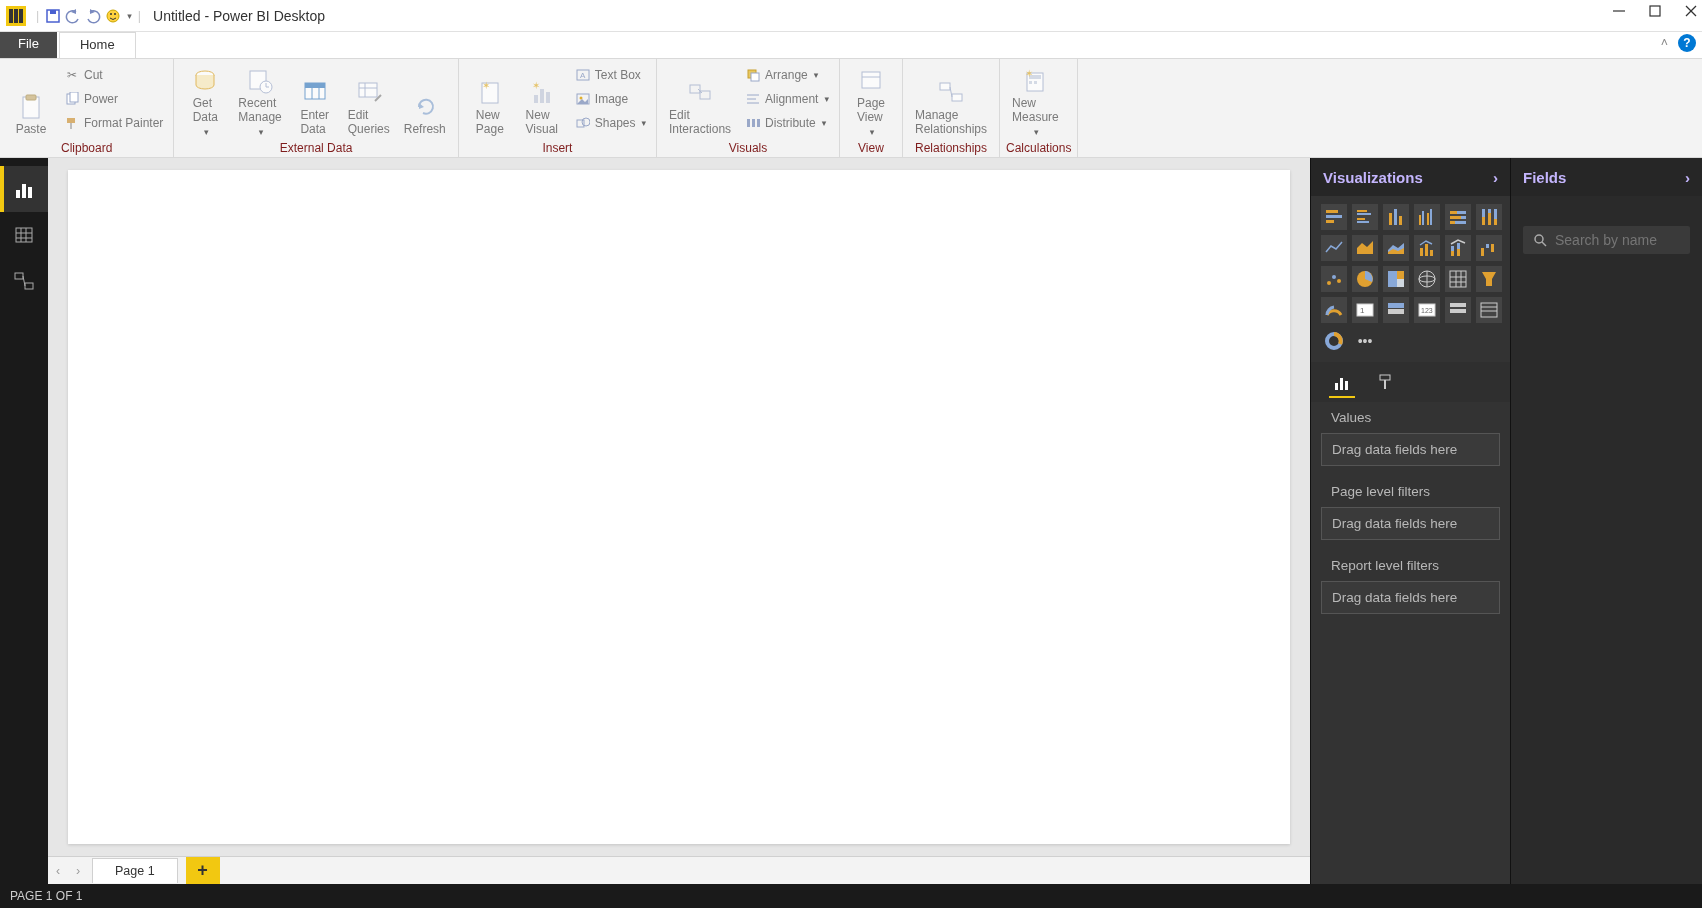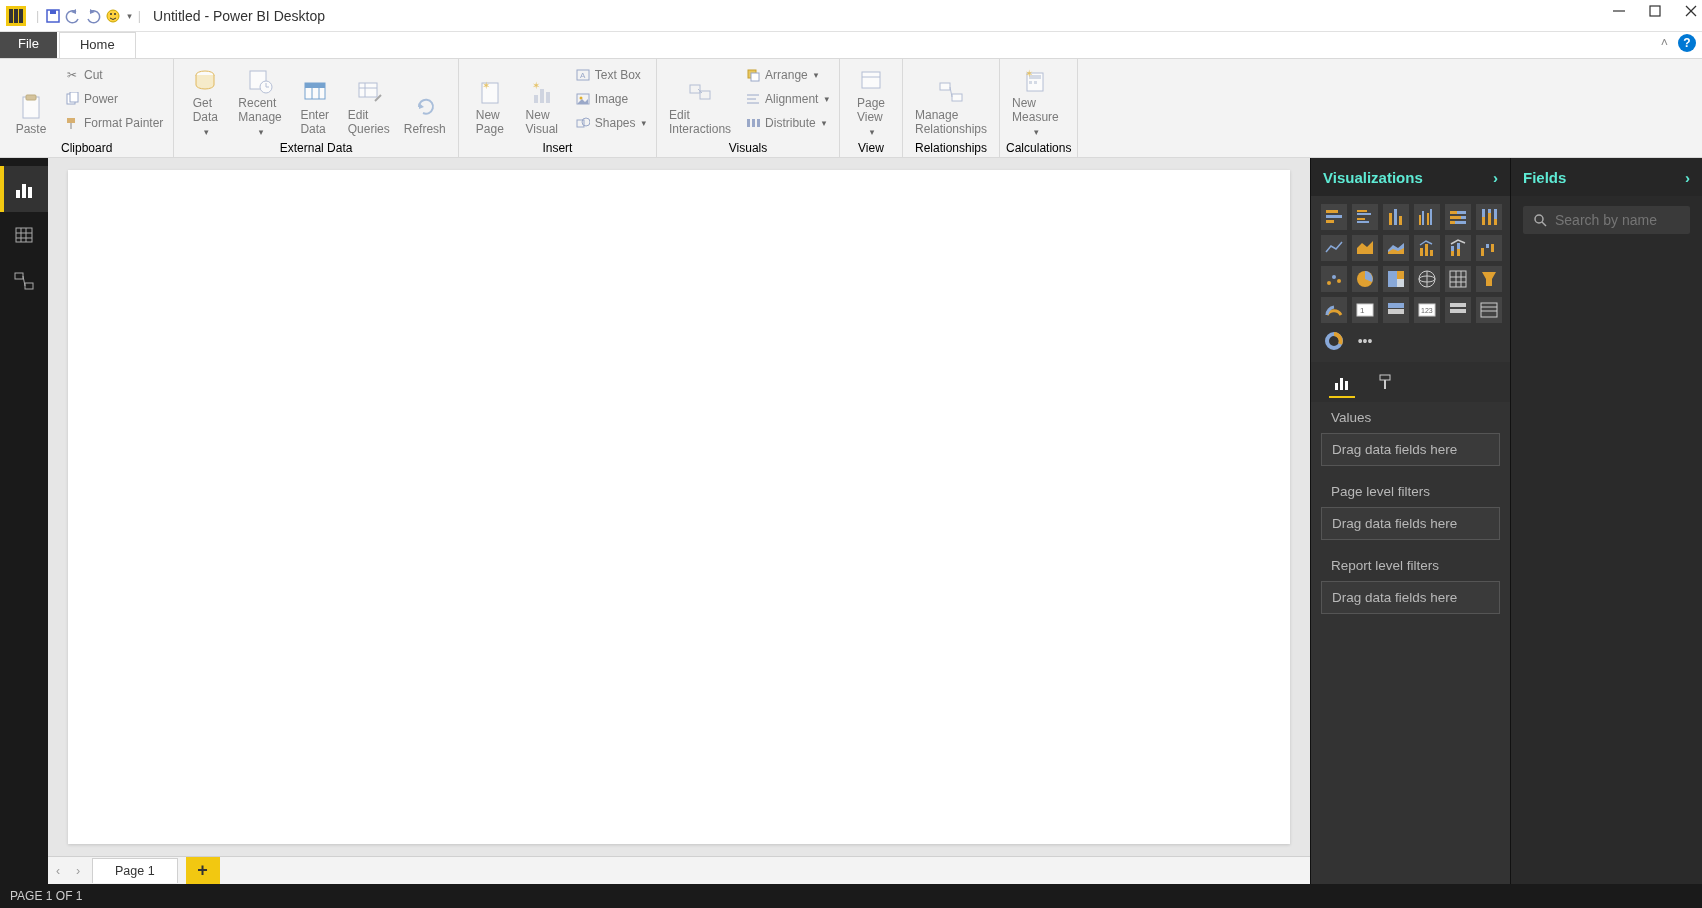--- a/index.html
+++ b/index.html
@@ -18,21 +18,21 @@
 
 .tab-row { height: 26px; display:flex; align-items:flex-end; background: #fff; position:relative; }
 .tab-row .file-tab { height: 26px; padding: 4px 18px; color: #fff; background: #4a4a4a; font-size: 13px; cursor:default;}
 .tab-row .home-tab { height: 26px; padding: 4px 20px; background: #fff; border: 1px solid #d9d9d9; border-bottom: none; font-size: 13px; margin-left: 2px; }
 .tab-row .collapse-btn { position:absolute; right: 34px; top:4px; color:#888; }
 .tab-row .help-btn { position:absolute; right: 6px; top:2px; width:18px; height:18px; border-radius:50%; background:#0078d4; color:#fff; font-size:12px; text-align:center; line-height:18px; font-weight:bold; }
 
 
 .ribbon { height: 100px; background: #f3f3f3; border-bottom: 1px solid #d9d9d9; border-top: 1px solid #d9d9d9; display:flex; font-size: 12px; color:#555;}
 .ribbon-group { display:flex; flex-direction:column; justify-content:space-between; border-right:1px solid #d9d9d9; padding: 4px 6px 0 6px; height:100%; }
-.ribbon-group .group-label { text-align:center; color:#000000; font-size:12px; padding-bottom:2px; }
+.ribbon-group .group-label { text-align:center; color:#7f1d1d; font-size:12px; padding-bottom:2px; }
 .ribbon-row { display:flex; align-items:flex-start; gap: 2px; flex:1;}
 .big-btn { display:flex; flex-direction:column; align-items:center; justify-content:flex-end; padding:4px 6px; height: 78px; min-width: 50px; gap:2px; color: #7a7a7a;}
 .big-btn .ico { width:28px; height:28px; display:flex; align-items:center; justify-content:center; opacity:0.7;}
 .big-btn .lbl { text-align:left; font-size:12px; line-height:1.15;}
 .small-btn { display:flex; align-items:center; gap:4px; padding:2px 4px; height:22px; color:#7a7a7a;}
 .small-btn .ico { width:16px; height:16px; display:flex; align-items:center; justify-content:center;}
 .stack { display:flex; flex-direction:column; justify-content:space-around; height:72px; margin-left:2px;}
 .chev { font-size:9px; margin-left:2px; color:#666;}
 
 
@@ -43,22 +43,22 @@
 .canvas-wrap { flex:1; display:flex; flex-direction:column; min-width:0;}
 .canvas-area { flex:1; display:flex; justify-content:center; padding:12px 20px; background:#e6e6e6; overflow:hidden;}
 .canvas { background:#fff; width:100%; height:100%; box-shadow: 0 1px 3px rgba(0,0,0,0.15);}
 .page-tabs { height:28px; background:#f3f3f3; display:flex; align-items:center; border-top:1px solid #d0d0d0;}
 .page-tabs .nav { width:20px; text-align:center; color:#999;}
 .page-tabs .page { padding: 5px 22px; border:1px solid #d0d0d0; border-bottom:none; background:#fff; font-size:12.5px; margin:0 4px;}
 .page-tabs .add { width:34px; height:28px; background:#f2c811; color:#333; font-size:18px; font-weight:bold; text-align:center; line-height:26px; margin-left:4px;}
 
 
 .panel { width:200px; background:#333; color:#ddd; display:flex; flex-direction:column; border-left:1px solid #111;}
-.panel.fields { width:192px; background:#2a2a2a;}
-.panel-head { height:38px; display:flex; align-items:center; justify-content:space-between; padding:0 12px; font-size:15px; font-weight:600; color:#5eead4; background:#262626;}
+.panel.fields { width:192px; background:#2a2a2a;gap:20px;}
+.panel-head { height:38px; display:flex; align-items:center; justify-content:space-between; padding:0 12px; font-size:15px; font-weight:600; color:#c4b5fd; background:#262626;}
 .viz-grid { padding:8px 10px; display:grid; grid-template-columns: repeat(6, 26px); gap:5px;}
 .viz-icon { width:26px; height:26px; background:#444; display:flex; align-items:center; justify-content:center; }
 .viz-tabs { height:40px; background:#2f2f2f; display:flex; align-items:center; gap:18px; padding:0 18px;}
 .viz-tabs .vt { width:26px; height:26px; display:flex; align-items:center; justify-content:center; }
 .viz-tabs .vt.active { border-bottom: 2px solid #f2c811; padding-bottom:4px; margin-bottom:-6px; }
 .section-lbl { padding:8px 20px; color:#b8b8b8; font-size:13.5px;}
 .drop-zone { margin:0 10px 10px 10px; border:1px solid #555; background:#3a3a3a; padding:8px 10px; color:#b8b8b8; font-size:13.5px; }
 .panel-sub { padding:10px 12px; font-size:15.5px; font-weight:600; background:#262626;}
 .search-box { margin:10px 12px; background:#3a3a3a; border-radius:2px; display:flex; align-items:center; padding:6px 10px; gap:8px; color:#aaa; font-size:14px;}
 

